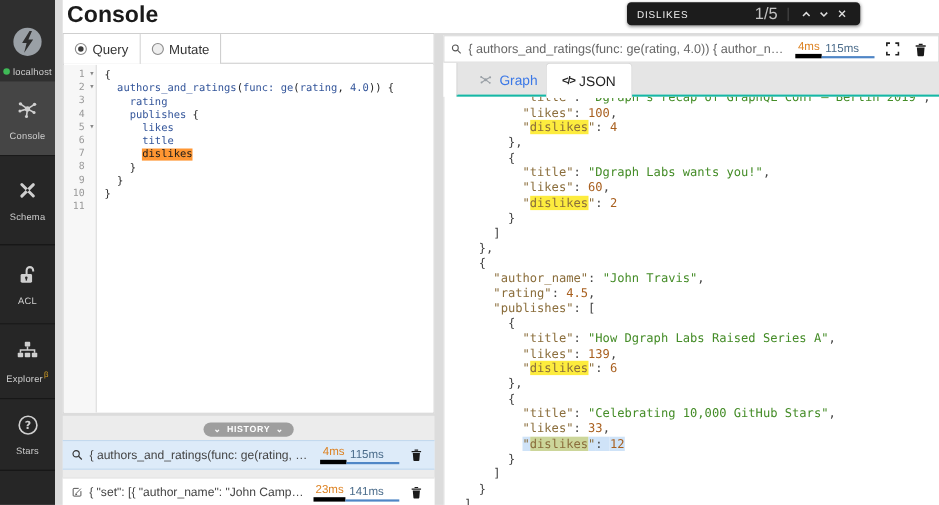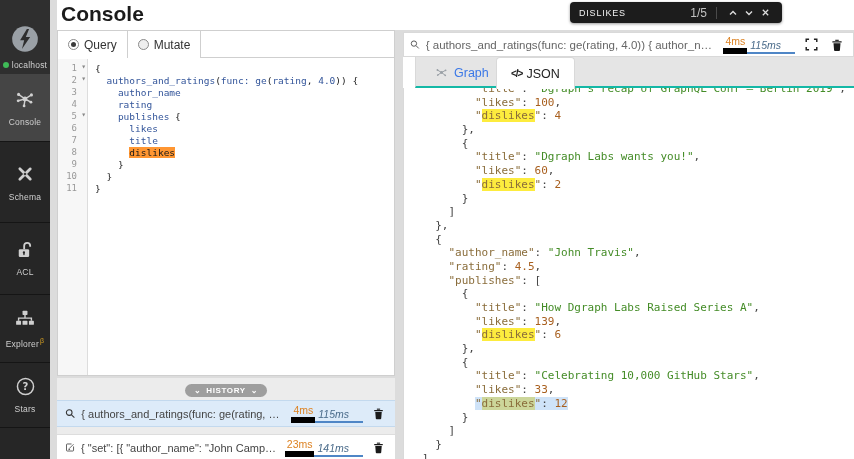--- a/index.html
+++ b/index.html
@@ -21,21 +21,21 @@
   .host-dot { width:6px; height:6px; border-radius:50%; background:#3fba57; }
   .beta { color:#d7a022; font-size:7px; vertical-align:super; margin-left:1px; }
 
   
   .header-band { position:absolute; left:57px; top:0; width:797px; height:30px; background:#fff; }
   .page-title { position:absolute; left:4px; top:2px; font-size:21px; font-weight:bold; color:#1b1b1b; }
 
   
   .find-bar { position:absolute; left:570px; top:2px; width:212px; height:21px; background:#1c1c1c; border-radius:4px; display:flex; align-items:center; padding:0 9px; box-shadow:0 1px 3px rgba(0,0,0,.4); }
   .find-q { color:#f1f1f1; font-size:9px; letter-spacing:.8px; }
-  .find-count { color:#c2c2c2; font-size:12px; margin-left:auto; }
+  .find-count { color:#c2c2c2; font-size:15px; margin-left:auto; }
   .find-div { width:1px; height:12px; background:#4a4a4a; margin:0 8px 0 9px; }
   .find-btn { width:16px; height:16px; display:flex; align-items:center; justify-content:center; cursor:pointer; }
 
   
   .left-panel { position:absolute; left:57px; top:30px; width:338px; height:346px; background:#fff; border:1px solid #cfcfcf; }
   .toolbar { position:absolute; left:0; top:0; width:100%; height:27px; display:flex; background:#fff; border-bottom:1px solid #cfcfcf; }
   .tb-cell { height:27px; display:flex; align-items:center; gap:5px; padding:0 10px; font-size:12px; color:#333; border-right:1px solid #cfcfcf; background:#fff; cursor:pointer; }
   .tb-right { margin-left:auto; display:flex; }
   .tb-right .tb-cell { border-right:none; border-left:1px solid #cfcfcf; }
   .radio { width:11px; height:11px; border-radius:50%; border:1px solid #8a8a8a; position:relative; background:#fff; }
@@ -56,22 +56,22 @@
 
   
   .history { position:absolute; left:57px; top:378px; width:338px; height:81px; background:#ececec; }
   .hist-pill { position:absolute; left:50%; top:6px; transform:translateX(-50%); background:#9e9e9e; color:#fff; border-radius:8px; font-size:8px; font-weight:bold; letter-spacing:.6px; padding:2px 9px; display:flex; gap:5px; align-items:center; cursor:pointer; }
   .hist-row { position:absolute; left:0; width:338px; height:27px; display:flex; align-items:center; gap:6px; padding:0 8px; font-size:11px; color:#333; background:#fff; border-top:1px solid #ddd; border-bottom:1px solid #ddd; cursor:pointer; }
   .hist-row.sel { background:#ddebf9; border-color:#c3d9ee; }
   .row1 { top:22px; }
   .row2 { top:56px; height:27px; }
   .hist-text { white-space:nowrap; overflow:hidden; text-overflow:ellipsis; max-width:212px; color:#444; }
   .ms-wrap { margin-left:auto; display:flex; align-items:flex-end; font-size:10.5px; white-space:nowrap; }
-  .ms-srv { color:#dd8222; border-bottom:6px solid #000000; padding:0 2px 1px 2px; }
-  .ms-net { color:#4a6b8a; border-bottom:2px solid #4f86c6; padding:0 14px 1px 3px;font-style:italic; }
+  .ms-srv { color:#dd8222; border-bottom:4px solid #000000; padding:0 2px 1px 2px; }
+  .ms-net { color:#4a6b8a; border-bottom:2px solid #4f86c6; padding:0 14px 1px 3px; }
   .trash-btn { width:18px; height:18px; display:flex; align-items:center; justify-content:center; cursor:pointer; flex:none; }
 
   
   .right-panel { position:absolute; left:403px; top:32px; width:451px; height:427px; background:#fff; }
   .res-topbar { position:absolute; left:0; top:0; width:451px; height:25px; background:#fff; border:1px solid #d9d9d9; display:flex; align-items:center; padding:0 6px; gap:6px; }
   .res-summary { font-size:11.5px; color:#666; white-space:nowrap; overflow:hidden; text-overflow:ellipsis; max-width:300px; }
   .res-ms { display:flex; align-items:flex-end; margin-left:auto; font-size:10.5px; white-space:nowrap; }
   .icon-btn { width:20px; height:20px; display:flex; align-items:center; justify-content:center; cursor:pointer; flex:none; }
 
   .tabs-row { position:absolute; left:12px; top:25px; width:451px; height:31px; background:#e5e5e5; border-bottom:2px solid #14b8a6; border-left:1px solid #d9d9d9; }
@@ -250,21 +250,20 @@
           <div class="grow">
             <span class="num">10</span>
           </div>
           <div class="grow">
             <span class="num">11</span>
           </div>
         </div>
       <div class="code" id="editor-code">
           <div class="cline"><span class="tok-p">{</span></div>
           <div class="cline"><span class="tok-p">  </span><span class="tok-f">authors_and_ratings</span><span class="tok-p">(</span><span class="tok-f">func:</span><span class="tok-p"> </span><span class="tok-f">ge</span><span class="tok-p">(</span><span class="tok-f">rating</span><span class="tok-p">, </span><span class="tok-f">4.0</span><span class="tok-p">)) </span><span class="tok-p">{</span></div>
-          <div class="cline"><span class="tok-p">    </span><span class="tok-f">author_name</span></div>
           <div class="cline"><span class="tok-p">    </span><span class="tok-f">rating</span></div>
           <div class="cline"><span class="tok-p">    </span><span class="tok-f">publishes </span><span class="tok-p">{</span></div>
           <div class="cline"><span class="tok-p">      </span><span class="tok-f">likes</span></div>
           <div class="cline"><span class="tok-p">      </span><span class="tok-f">title</span></div>
           <div class="cline"><span class="tok-p">      </span><span class="tok-f tok-hla">dislikes</span></div>
           <div class="cline"><span class="tok-p">    }</span></div>
           <div class="cline"><span class="tok-p">  }</span></div>
           <div class="cline"><span class="tok-p">}</span></div>
         </div>
     </div>

